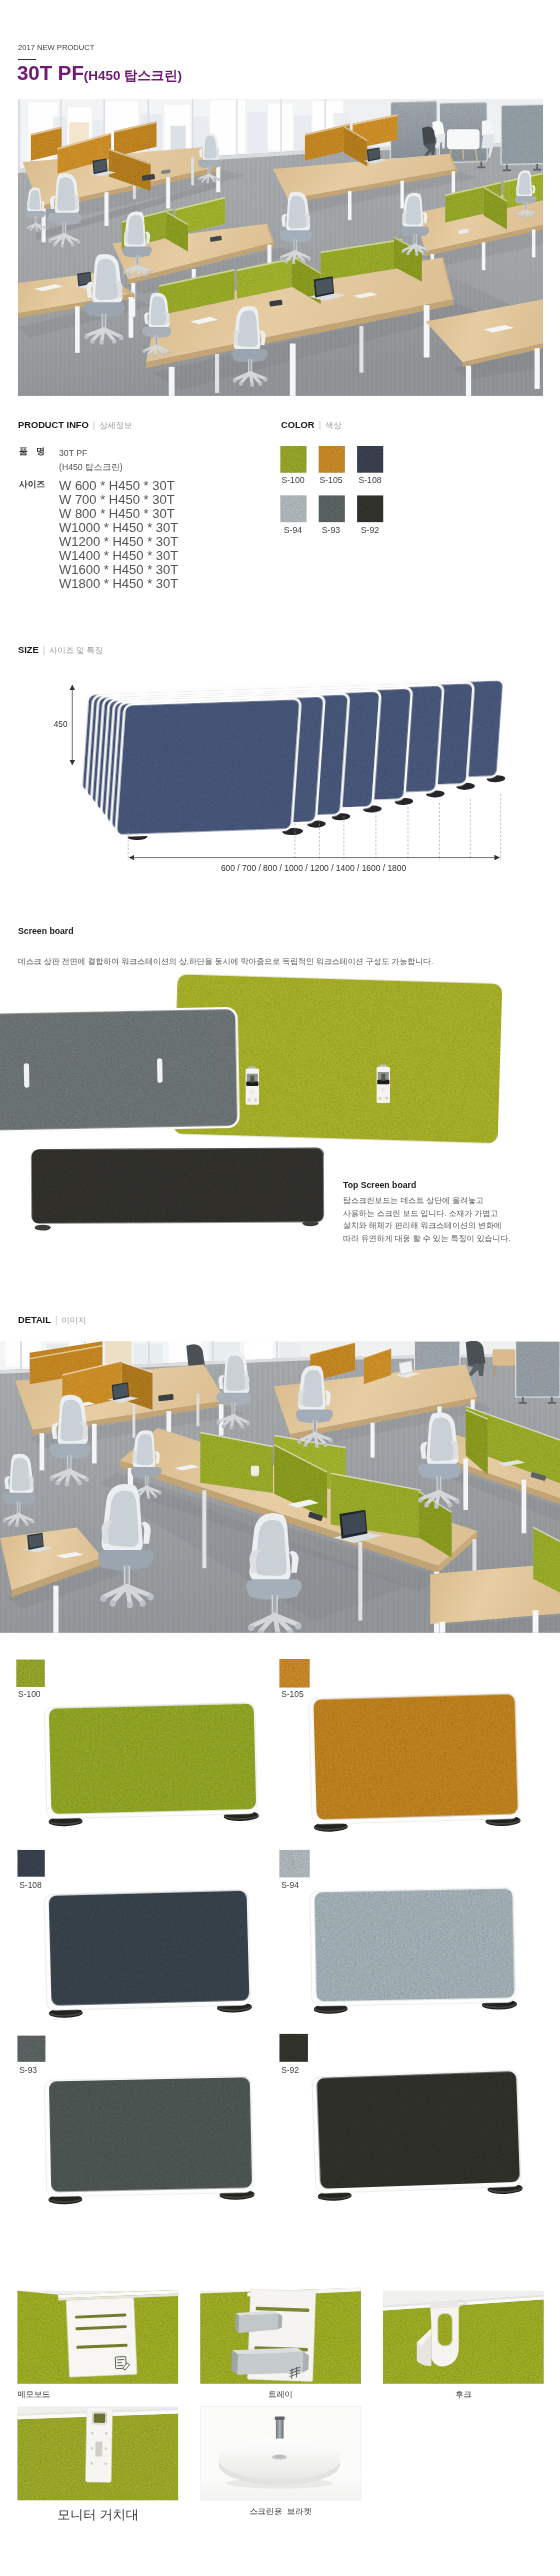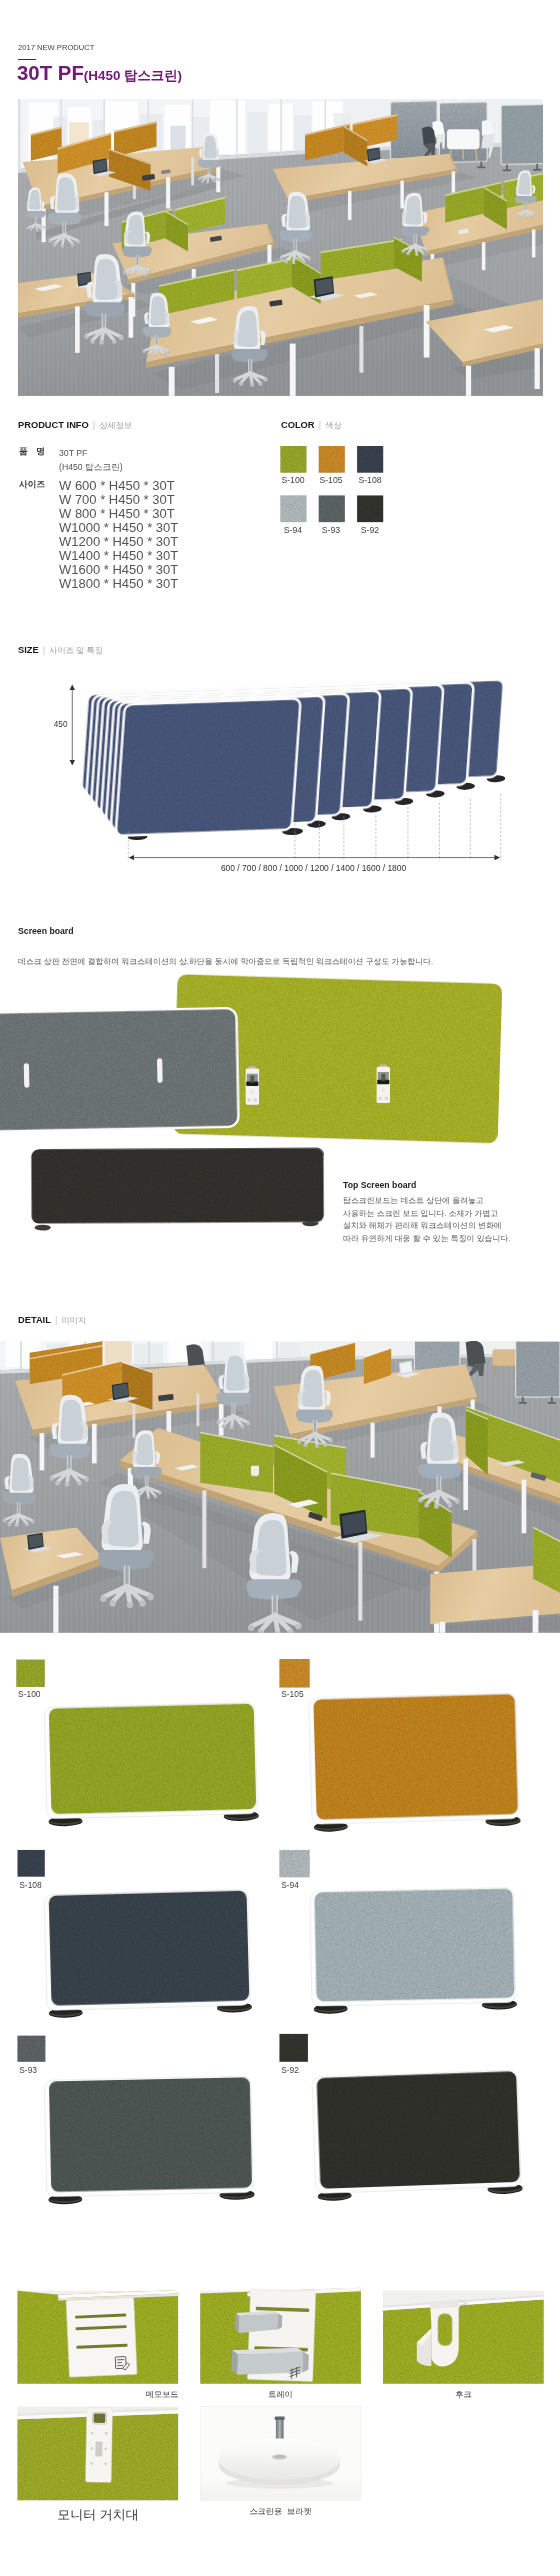--- a/index.html
+++ b/index.html
@@ -1321,21 +1321,21 @@
         <rect x="472" y="227" width="17" height="6" rx="1.5" fill="#63676a"></rect>
 
         <ellipse cx="480" cy="342" rx="92" ry="9" fill="#dddcd9" opacity="0.55"></ellipse>
         <path d="M376,300 a104,35 0 0 0 208,0 l0,10 a104,35 0 0 1 -208,0 z" fill="#e3e2df"></path>
         <ellipse cx="480" cy="300" rx="104" ry="35" fill="url(#discg)"></ellipse>
         <ellipse cx="480" cy="297" rx="13" ry="4.5" fill="#cfcecb"></ellipse>
         <ellipse cx="480" cy="296" rx="9" ry="3" fill="#b9babd"></ellipse>
       </g>
     </svg>
     
-    <div class="abs" style="left:17.5px;top:105px;width:161px;text-align:right;font-size:8.2px;color:#333;">메모보드</div>
+    <div class="abs" style="left:17.5px;top:105px;width:161px;text-align:left;font-size:8.2px;color:#333;">메모보드</div>
     
     <div class="abs" style="left:200px;top:105px;width:161px;text-align:center;font-size:8.2px;color:#333;">트레이</div>
     
     <div class="abs" style="left:383px;top:105px;width:161px;text-align:center;font-size:8.2px;color:#333;">후크</div>
     
     <div class="abs" style="left:17.5px;top:222px;width:161px;text-align:center;font-size:13px;color:#333;">모니터 거치대</div>
     
     <div class="abs" style="left:200px;top:222px;width:161px;text-align:center;font-size:8.2px;color:#333;font-family:Liberation Mono, monospace;">스크린용 브라켓</div>
   </div>
 </div>

